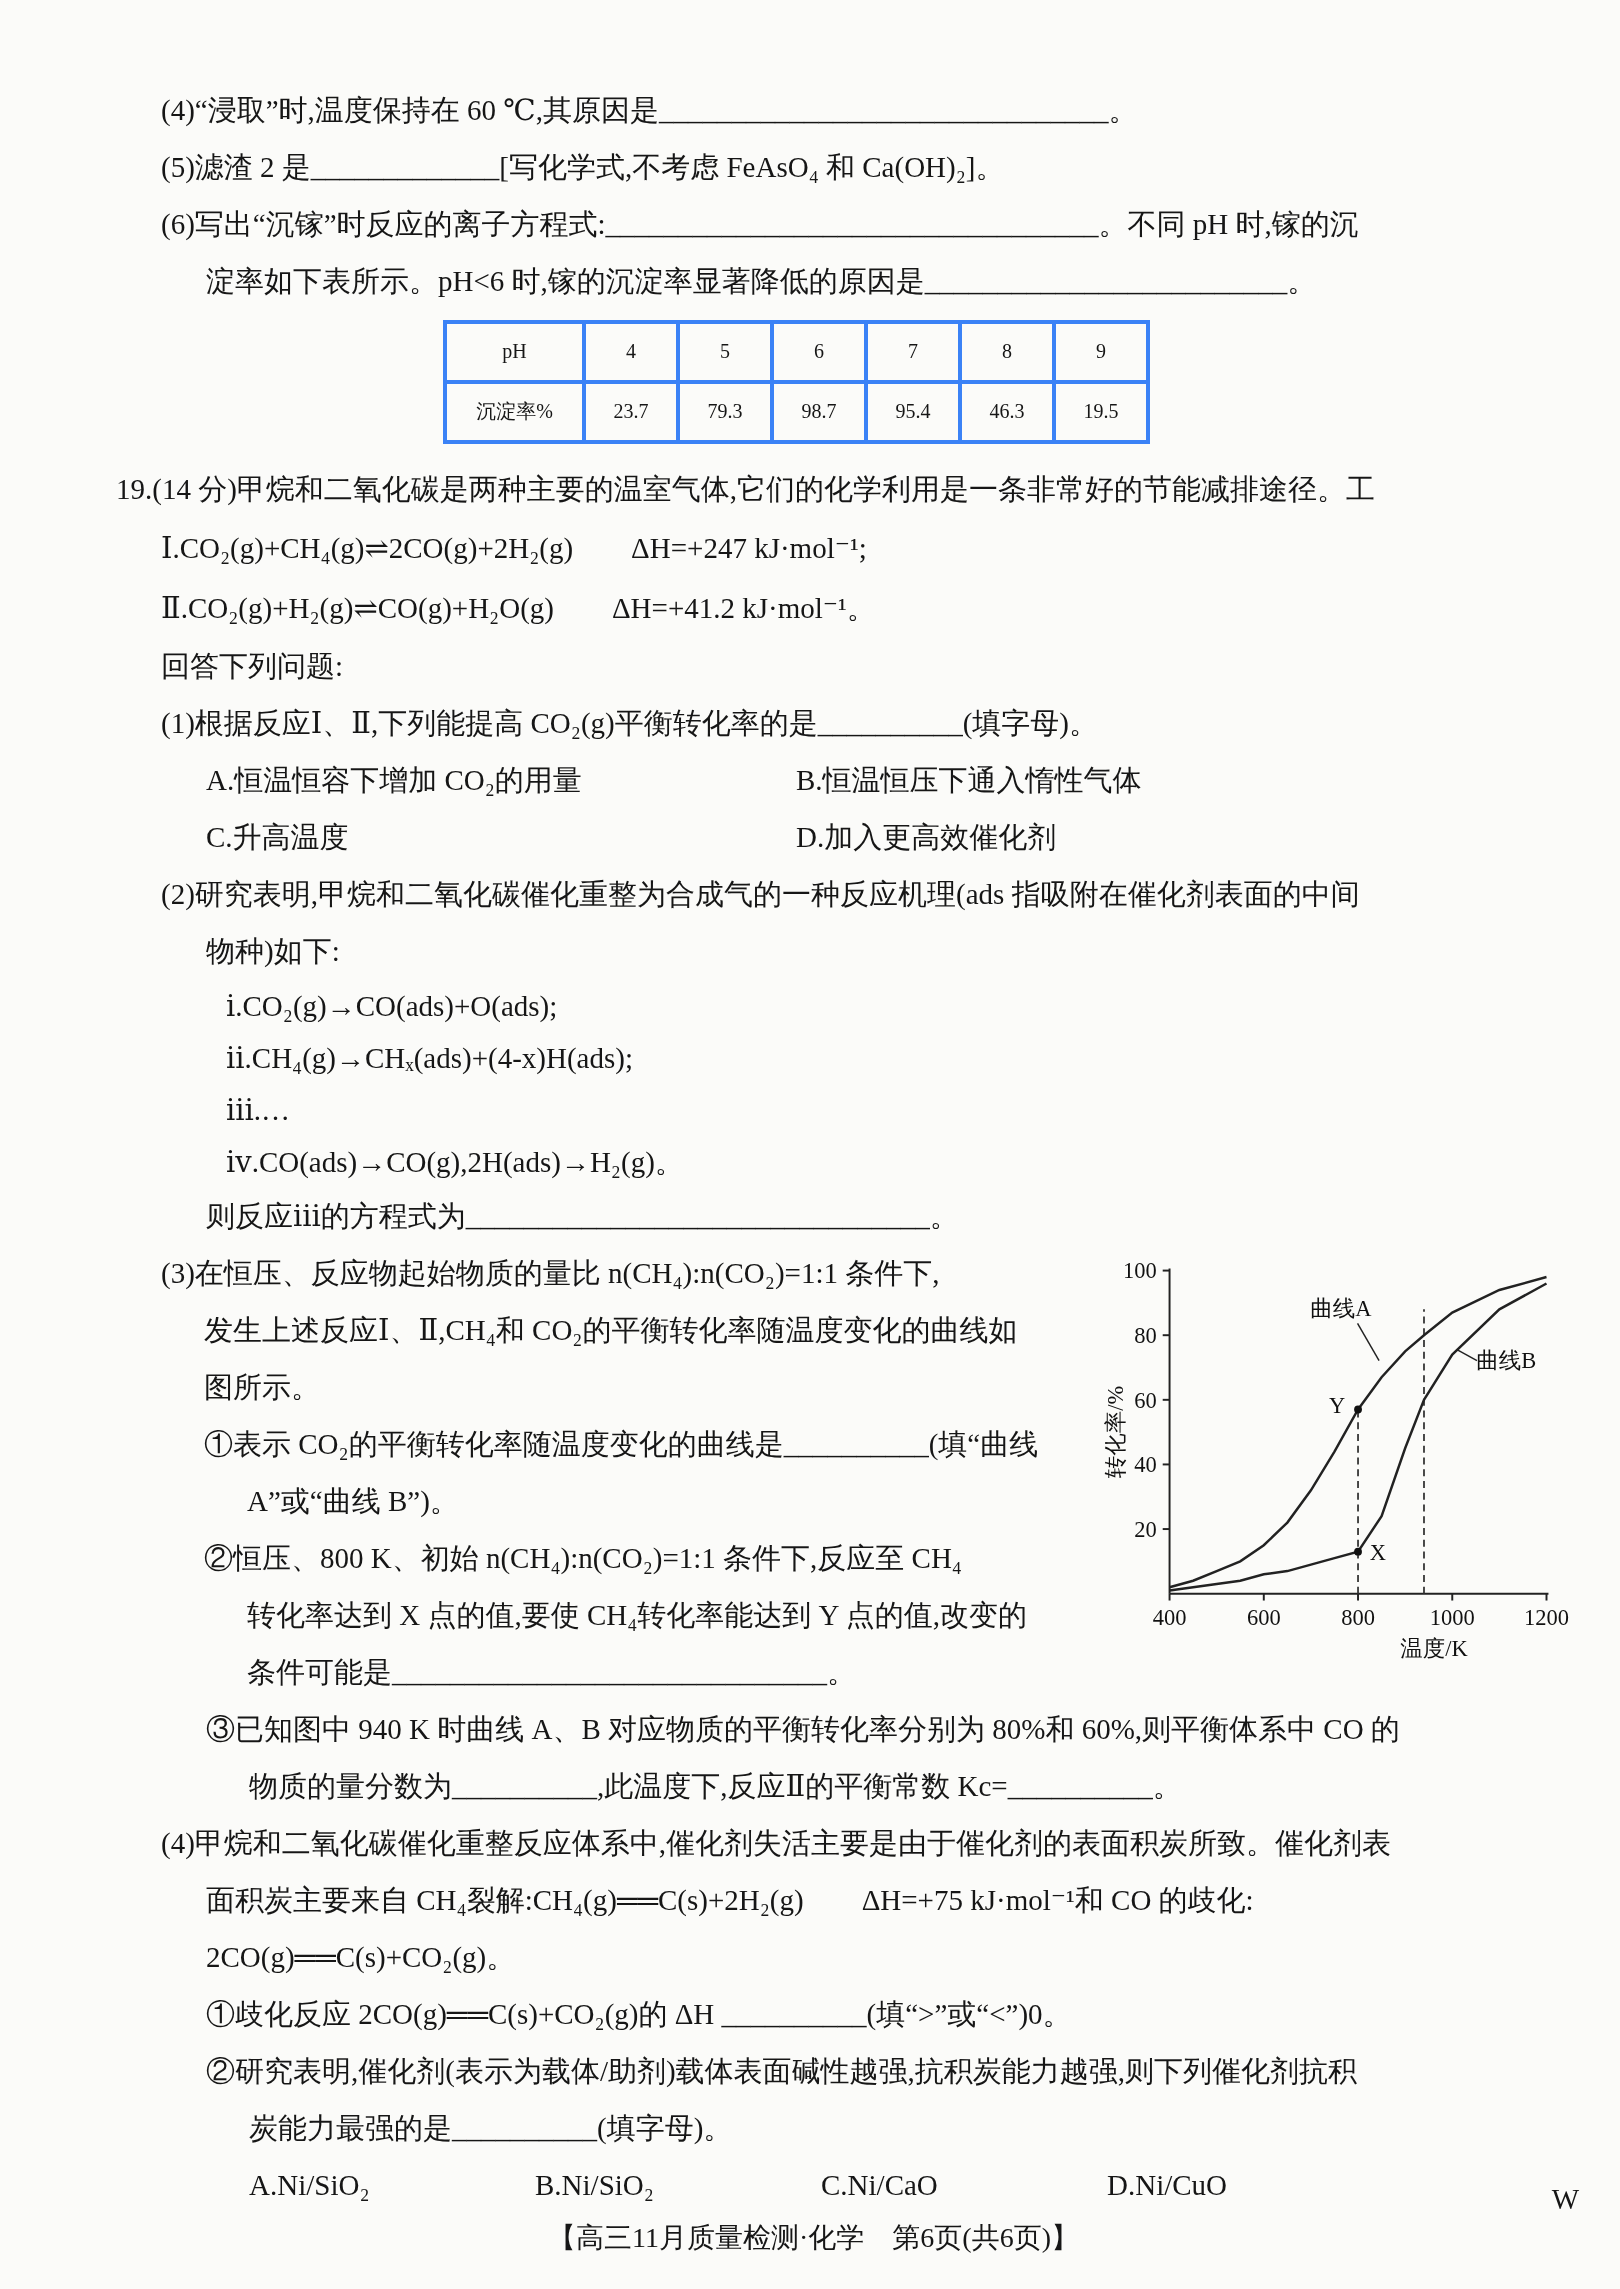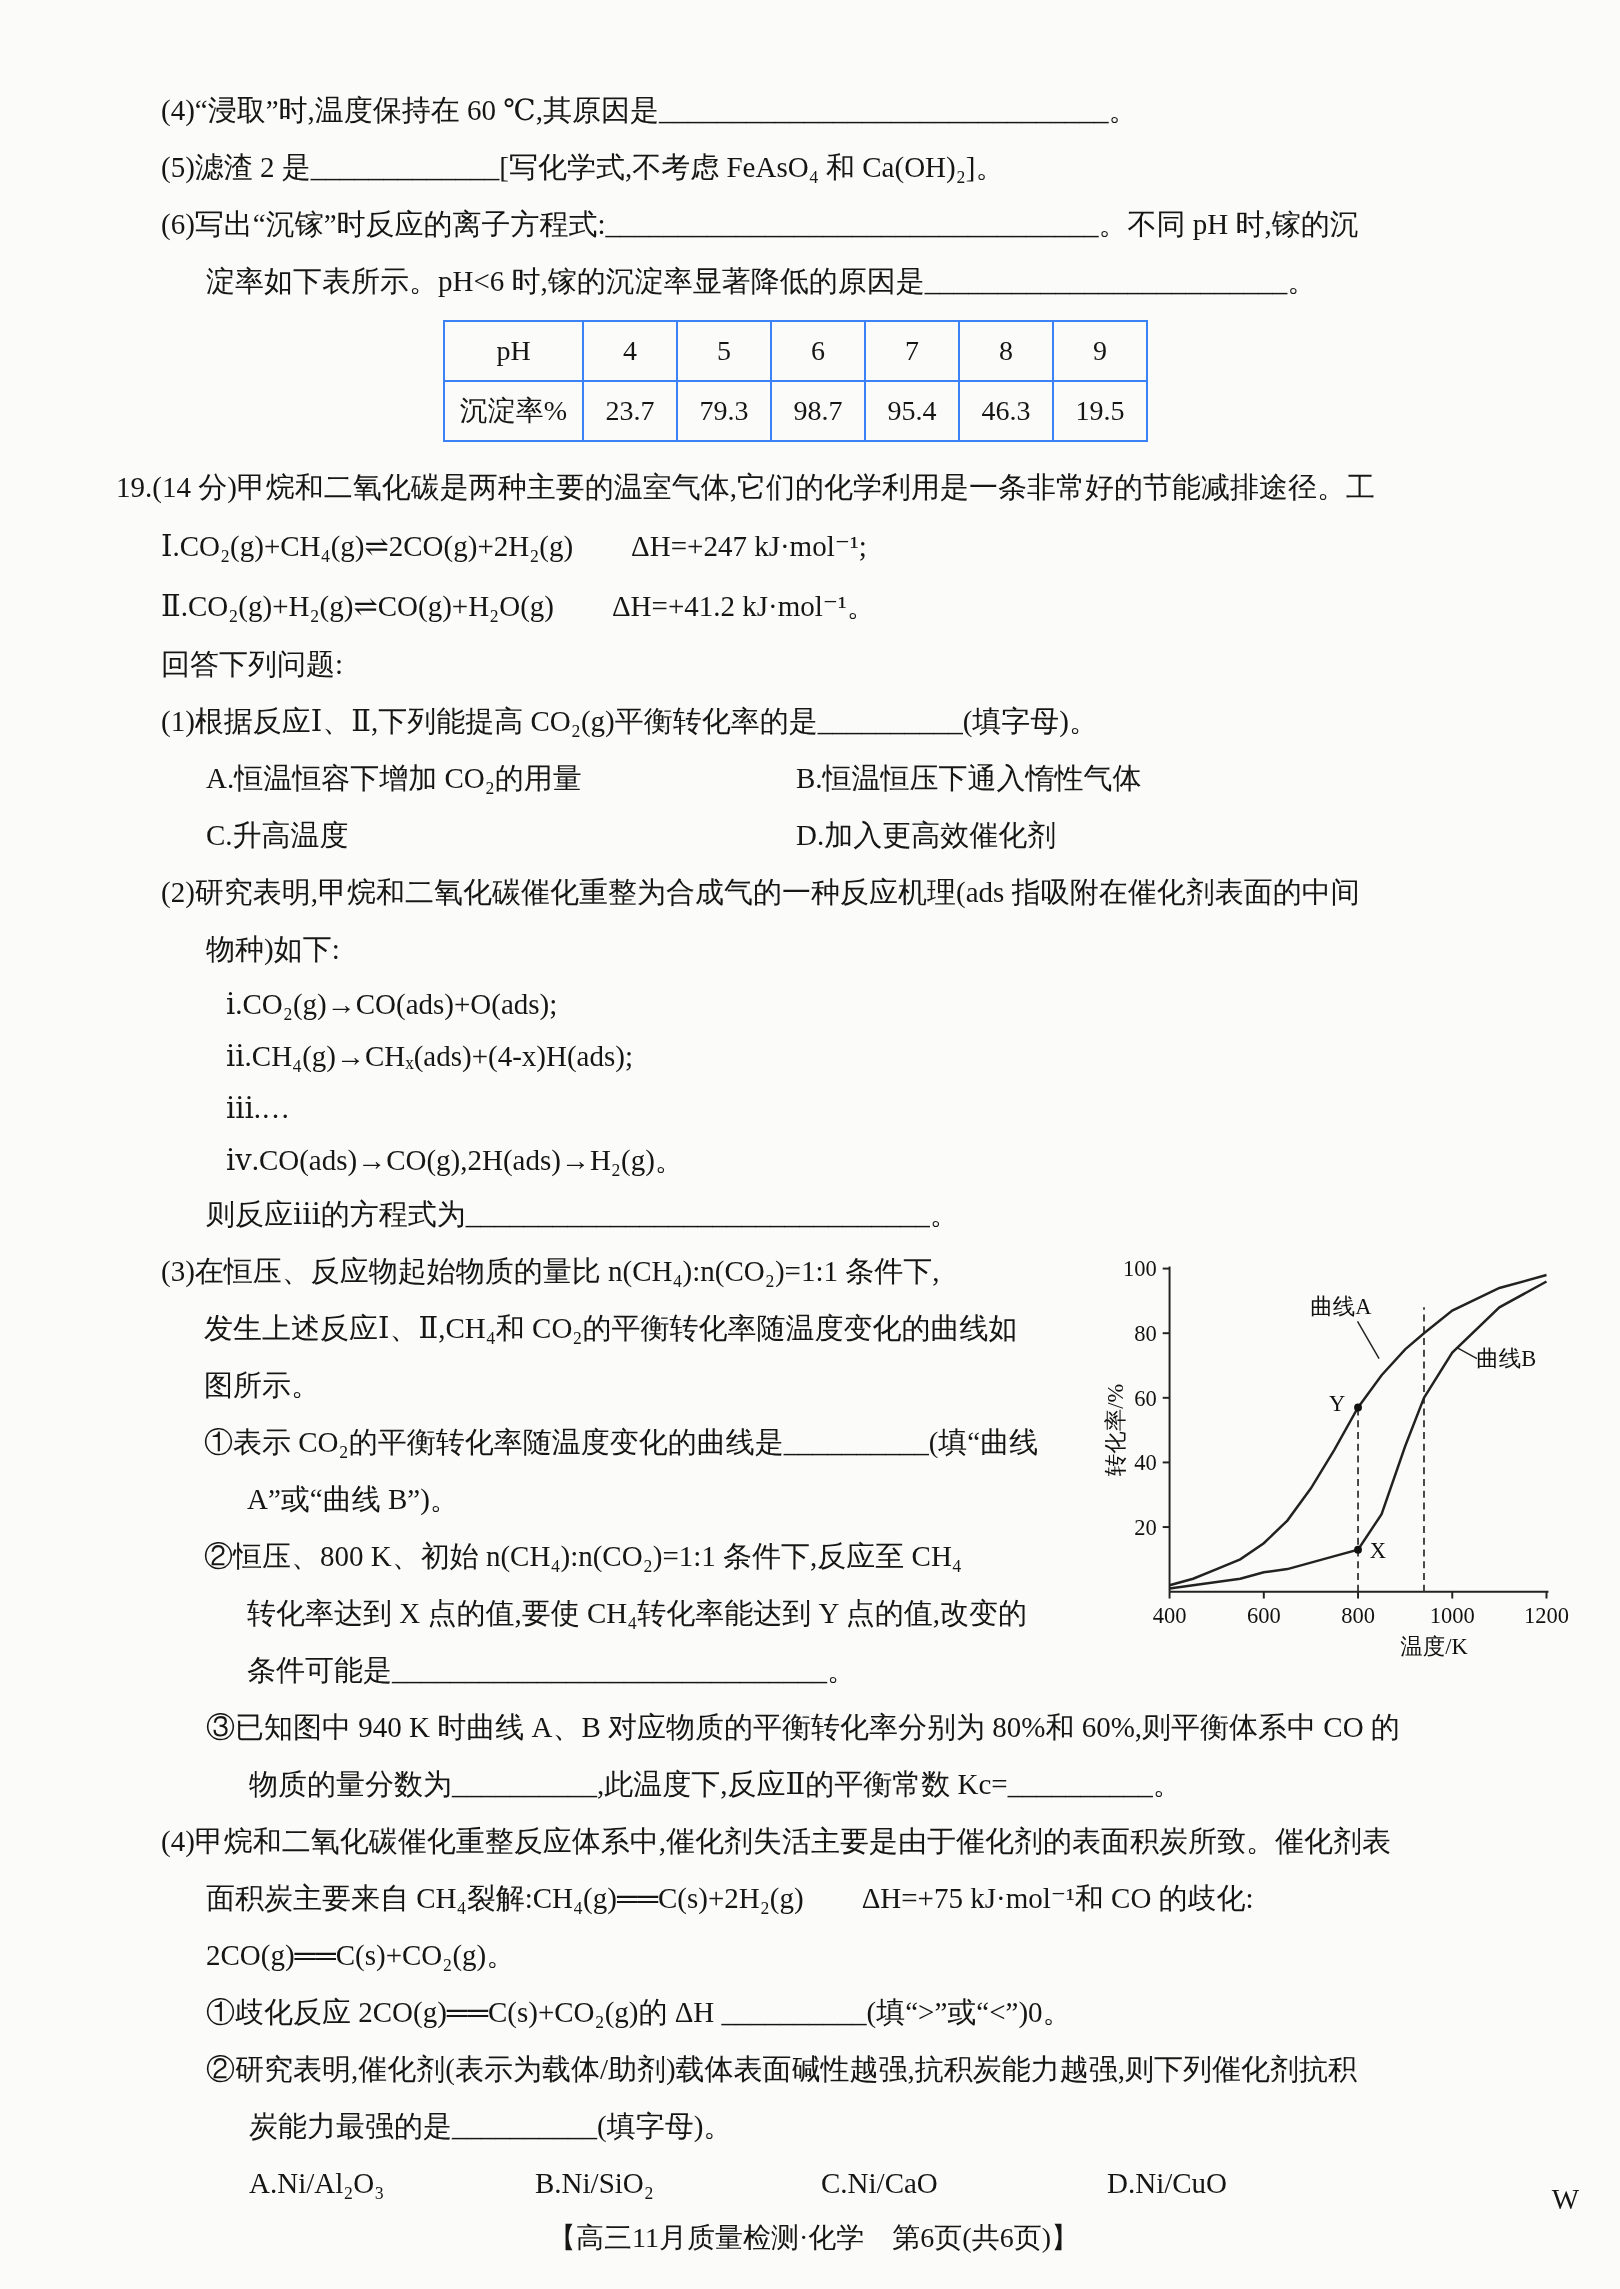--- a/index.html
+++ b/index.html
@@ -10,21 +10,21 @@
     color:#161616;
   }
   .page { position:relative; width:100%; height:100%; padding:82px 49px 0 116px; overflow:hidden; }
   .line { font-size:29px; line-height:57px; white-space:nowrap; }
   .ind1 { margin-left:45px; }
   .ind2 { margin-left:90px; }
   .ind3 { margin-left:133px; }
   .mech { line-height:52px; margin-left:110px; }
   .react { line-height:60px; }
   table.ph { border-collapse:collapse; margin:9.8px 0 17.6px 327px; }
-  table.ph td { border:2px solid #3b82f6; text-align:center; font-size:28px; height:60px; width:94px; }
+  table.ph td { border:4px solid #3b82f6; text-align:center; font-size:20px; height:60px; width:94px; }
   table.ph td.c0 { width:139px; }
   .opt600 { display:inline-block; width:590px; }
   .opt300 { display:inline-block; width:286px; }
   .p3wrap { display:flex; margin-left:45px; }
   .p3left { width:980px; }
   .lml44 { margin-left:43px; }
   .lml88 { margin-left:86px; }
   .chart-col { width:470px; padding-top:5.9px; }
   .axis { stroke:#222; stroke-width:2; fill:none; }
   .curve { fill:none; stroke:#222; stroke-width:2.5; }
@@ -154,20 +154,20 @@
     <div class="line ind2">③已知图中 940 K 时曲线 A、B 对应物质的平衡转化率分别为 80%和 60%,则平衡体系中 CO 的</div>
     <div class="line ind3">物质的量分数为__________,此温度下,反应Ⅱ的平衡常数 Kc=__________。</div>
 
     <div class="line ind1">(4)甲烷和二氧化碳催化重整反应体系中,催化剂失活主要是由于催化剂的表面积炭所致。催化剂表</div>
     <div class="line ind2">面积炭主要来自 CH₄裂解:CH₄(g)══C(s)+2H₂(g)　　ΔH=+75 kJ·mol⁻¹和 CO 的歧化:</div>
     <div class="line ind2">2CO(g)══C(s)+CO₂(g)。</div>
     <div class="line ind2">①歧化反应 2CO(g)══C(s)+CO₂(g)的 ΔH __________(填“&gt;”或“&lt;”)0。</div>
     <div class="line ind2">②研究表明,催化剂(表示为载体/助剂)载体表面碱性越强,抗积炭能力越强,则下列催化剂抗积</div>
     <div class="line ind3">炭能力最强的是__________(填字母)。</div>
     <div class="line ind3">
-      <span class="opt300">A.Ni/Al₂O₃</span><span class="opt300">B.Ni/SiO₂</span><span class="opt300">C.Ni/CaO</span><span>D.Ni/CuO</span>
+      <span class="opt300">A.Ni/SiO₂</span><span class="opt300">B.Ni/SiO₂</span><span class="opt300">C.Ni/CaO</span><span>D.Ni/CuO</span>
     </div>
   </section>
 
   <div class="footer">【高三11月质量检测·化学　第6页(共6页)】</div>
   <div class="wmark">W</div>
 </div>
 
 
 </body></html>

